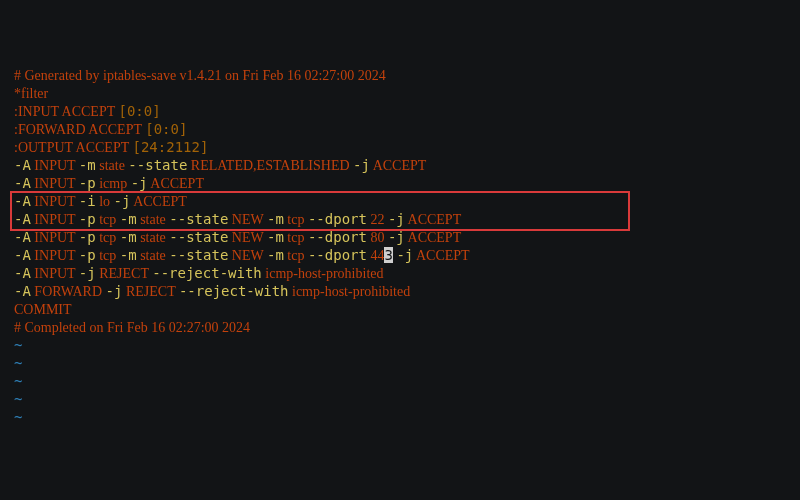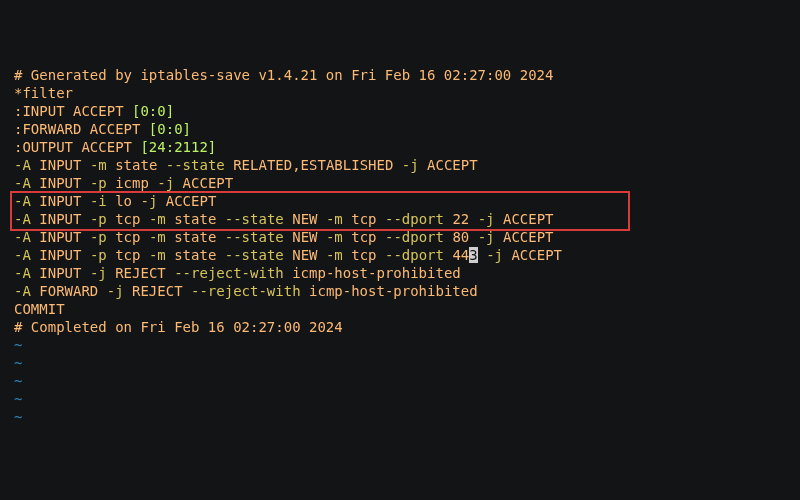--- a/index.html
+++ b/index.html
@@ -1,21 +1,21 @@
 <!DOCTYPE html>
 <html><head>
   <meta charset="utf-8">
   <style>
     * { margin:0; padding:0; box-sizing:border-box; }
     body { background:#121416; width:800px; height:500px; overflow:hidden; font-family: "Consolas","Menlo","Monaco",monospace; font-size:14px; line-height:18px; }
     .editor { padding:30px 0 0 14px; color:#d0d3d5; position:relative; white-space:pre; }
     .line { height:18px; }
-    .cyan   { color:#bef264;text-align:right; }
+    .cyan   { color:#a16207;text-align:right; }
     .yellow { color:#d6c45b; }
-    .grey   { color:#fdba74; }
+    .grey   { color:#c2410c;font-family:Liberation Serif, serif; }
     .tilde  { color:#2e7fb5; }
     .cursor { background:#cfcfcf; color:#121416; }
     .hlbox  { position:absolute; border:2px solid #d93a3a; pointer-events:none; }
   </style>
 </head>
 <body>
 
 <div class="editor" id="editor">
   <div class="hlbox" style="top:191px;left:10px;width:620px;height:40px;"></div>
 <div class="line"><span class="grey"># Generated by iptables-save v1.4.21 on Fri Feb 16 02:27:00 2024</span></div><div class="line"><span class="grey">*filter</span></div><div class="line"><span class="grey">:INPUT ACCEPT </span><span class="cyan">[0:0]</span></div><div class="line"><span class="grey">:FORWARD ACCEPT </span><span class="cyan">[0:0]</span></div><div class="line"><span class="grey">:OUTPUT ACCEPT </span><span class="cyan">[24:2112]</span></div><div class="line"><span class="yellow">-A</span><span class="grey"> INPUT </span><span class="yellow">-m</span><span class="grey"> state </span><span class="yellow">--state</span><span class="grey"> RELATED,ESTABLISHED </span><span class="yellow">-j</span><span class="grey"> ACCEPT</span></div><div class="line"><span class="yellow">-A</span><span class="grey"> INPUT </span><span class="yellow">-p</span><span class="grey"> icmp </span><span class="yellow">-j</span><span class="grey"> ACCEPT</span></div><div class="line"><span class="yellow">-A</span><span class="grey"> INPUT </span><span class="yellow">-i</span><span class="grey"> lo </span><span class="yellow">-j</span><span class="grey"> ACCEPT</span></div><div class="line"><span class="yellow">-A</span><span class="grey"> INPUT </span><span class="yellow">-p</span><span class="grey"> tcp </span><span class="yellow">-m</span><span class="grey"> state </span><span class="yellow">--state</span><span class="grey"> NEW </span><span class="yellow">-m</span><span class="grey"> tcp </span><span class="yellow">--dport</span><span class="grey"> 22 </span><span class="yellow">-j</span><span class="grey"> ACCEPT</span></div><div class="line"><span class="yellow">-A</span><span class="grey"> INPUT </span><span class="yellow">-p</span><span class="grey"> tcp </span><span class="yellow">-m</span><span class="grey"> state </span><span class="yellow">--state</span><span class="grey"> NEW </span><span class="yellow">-m</span><span class="grey"> tcp </span><span class="yellow">--dport</span><span class="grey"> 80 </span><span class="yellow">-j</span><span class="grey"> ACCEPT</span></div><div class="line"><span class="yellow">-A</span><span class="grey"> INPUT </span><span class="yellow">-p</span><span class="grey"> tcp </span><span class="yellow">-m</span><span class="grey"> state </span><span class="yellow">--state</span><span class="grey"> NEW </span><span class="yellow">-m</span><span class="grey"> tcp </span><span class="yellow">--dport</span><span class="grey"> 44</span><span class="cursor">3</span><span class="grey"> </span><span class="yellow">-j</span><span class="grey"> ACCEPT</span></div><div class="line"><span class="yellow">-A</span><span class="grey"> INPUT </span><span class="yellow">-j</span><span class="grey"> REJECT </span><span class="yellow">--reject-with</span><span class="grey"> icmp-host-prohibited</span></div><div class="line"><span class="yellow">-A</span><span class="grey"> FORWARD </span><span class="yellow">-j</span><span class="grey"> REJECT </span><span class="yellow">--reject-with</span><span class="grey"> icmp-host-prohibited</span></div><div class="line"><span class="grey">COMMIT</span></div><div class="line"><span class="grey"># Completed on Fri Feb 16 02:27:00 2024</span></div><div class="line"><span class="tilde">~</span></div><div class="line"><span class="tilde">~</span></div><div class="line"><span class="tilde">~</span></div><div class="line"><span class="tilde">~</span></div><div class="line"><span class="tilde">~</span></div></div>

